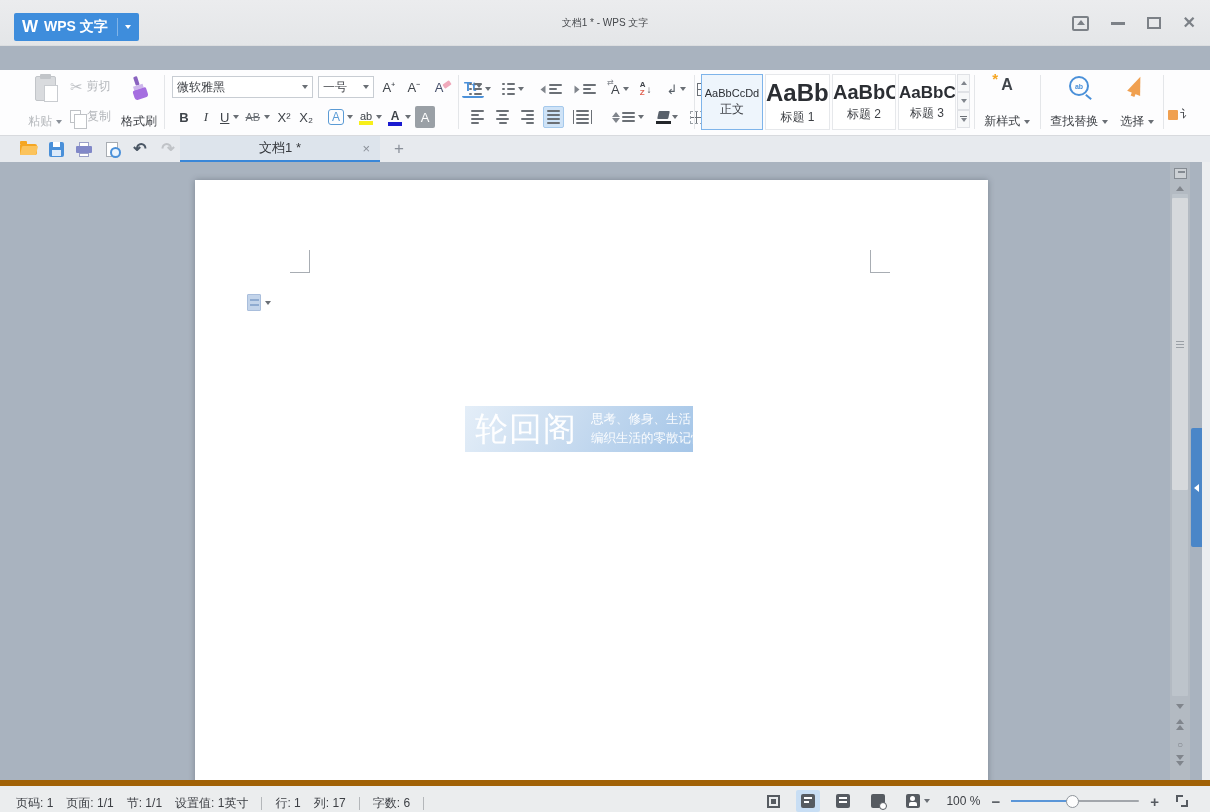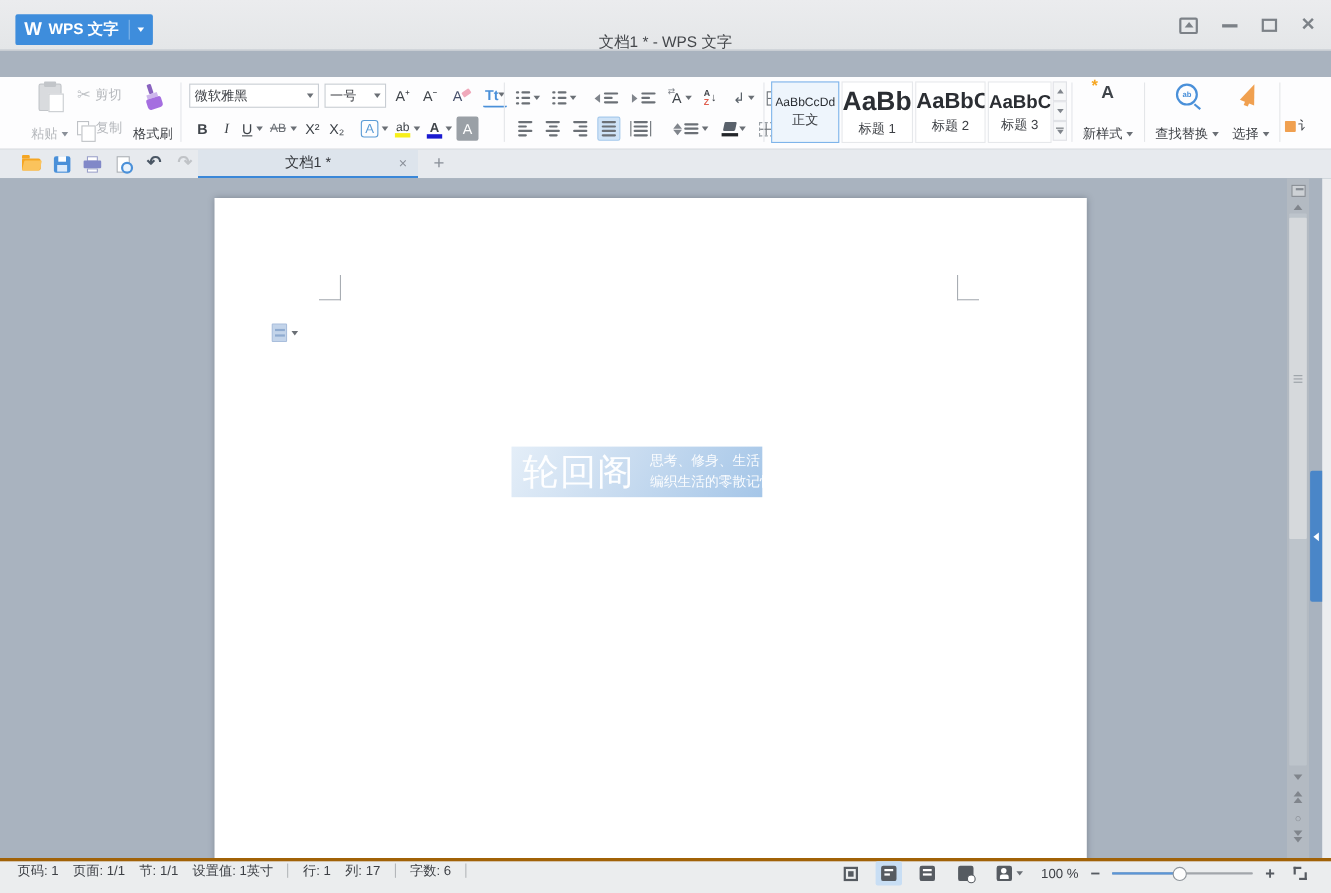--- a/index.html
+++ b/index.html
@@ -7,21 +7,21 @@
 #app{position:relative;width:1210px;height:812px;background:#a9b3bf;overflow:hidden;font-size:12px;color:#3c3f44}
 .abs{position:absolute}
 .caret{display:inline-block;width:0;height:0;border-left:3px solid transparent;border-right:3px solid transparent;border-top:4px solid #6a6f75;vertical-align:middle}
 .caret.w{border-top-color:#fff}
 .caret.b{border-top-color:#8a9099}
 
 .titlebar{position:absolute;left:0;top:0;width:1210px;height:46px;background:linear-gradient(#ebecee,#e4e6e8);border-bottom:1px solid #dcdee0}
 .appbtn{position:absolute;left:14px;top:13px;height:28px;background:#3e8ddc;border-radius:2px;display:flex;align-items:center;padding:0 8px;color:#fff;font-weight:bold;font-size:14px;cursor:default}
 .appbtn .logo{font-size:17px;margin-right:6px;font-weight:bold}
 .appbtn .sep{width:1px;height:18px;background:rgba(255,255,255,.35);margin:0 7px 0 9px}
-.wintitle{position:absolute;left:0;top:16px;width:100%;height:46px;display:flex;align-items:center;justify-content:center;color:#44474b;font-size:14px;pointer-events:none}
+.wintitle{position:absolute;left:0;top:0;width:100%;height:46px;display:flex;align-items:center;justify-content:center;color:#44474b;font-size:10px;pointer-events:none}
 .winctl{position:absolute;right:14px;top:14px;display:flex;align-items:center;gap:22px;color:#70757b}
 .winctl>div{cursor:default;display:flex;align-items:center;justify-content:center;height:18px}
 .ic-ribtoggle{width:17px;height:15px;border:2px solid #7c8187;border-radius:2px;position:relative}
 .ic-ribtoggle:before{content:"";position:absolute;left:3px;top:2px;width:0;height:0;border-left:4px solid transparent;border-right:4px solid transparent;border-bottom:5px solid #7c8187}
 .ic-min{width:14px;height:3px;background:#7c8187}
 .ic-max{width:14px;height:12px;border:2px solid #7c8187}
 .ic-close{font-size:16px;font-weight:bold;color:#7c8187;line-height:14px}
 
 .menubar{position:absolute;left:0;top:46px;width:1210px;height:24px;background:#f3f4f6;display:flex;align-items:stretch;padding-left:26px}
 .mtab{padding:0 17px;display:flex;align-items:center;font-size:13px;color:#4a4d52;cursor:default}
@@ -129,21 +129,21 @@
 .vscroll{position:absolute;left:1170px;top:0;width:20px;height:618px;background:#b3bac2}
 .vsbtn{width:20px;height:16px;display:flex;align-items:center;justify-content:center;cursor:default}
 .ic-ruler{width:13px;height:11px;border:1px solid #858b92;background:linear-gradient(#858b92,#858b92) 3px 2px/7px 2px no-repeat,#cdd1d5}
 .vtrack{position:absolute;left:2px;top:32px;width:16px;height:502px;background:#bdc4cb;border-radius:1px}
 .vthumb{position:absolute;left:0;top:4px;width:16px;height:292px;background:#d6d9dc;border-radius:1px;display:flex;flex-direction:column;align-items:center;justify-content:center;gap:2px}
 .vthumb i{display:block;width:8px;height:1px;background:#9aa0a6}
 .panelhandle{position:absolute;left:1191px;top:266px;width:11px;height:119px;background:#4a86c8;border-radius:2px 0 0 2px;display:flex;align-items:center;justify-content:center;cursor:default}
 .panelhandle .tl{width:0;height:0;border-top:4px solid transparent;border-bottom:4px solid transparent;border-right:5px solid #fff}
 .rightedge{position:absolute;left:1202px;top:0;width:8px;height:618px;background:#eceef0}
 
-.statusbar{position:absolute;left:0;top:780px;width:1210px;height:32px;background:#ebedee;border-top:3px solid #a16207;display:flex;align-items:flex-start;font-size:12px;color:#3c3f44}
+.statusbar{position:absolute;left:0;top:780px;width:1210px;height:32px;background:#ebedee;border-top:6px solid #a16207;display:flex;align-items:flex-end;font-size:12px;color:#3c3f44}
 .stleft{display:flex;align-items:center;gap:13px;padding-left:16px}
 .stpipe{width:1px;height:13px;background:#b4b7ba}
 .stright{position:absolute;right:16px;display:flex;align-items:center;gap:11px}
 .vbtn{width:24px;height:22px;display:flex;align-items:center;justify-content:center;border-radius:2px;cursor:default}
 .vbtn.active{background:#c8def4}
 .ic-fullscr{width:13px;height:13px;border:2px solid #565b61;position:relative}
 .ic-fullscr:after{content:"";position:absolute;left:2px;top:2px;width:5px;height:5px;background:#565b61}
 .stic{width:14px;height:14px;background:#565b61;border-radius:2px;position:relative}
 .stic.pg:before{content:"";position:absolute;left:3px;top:3px;width:8px;height:2px;background:#fff}
 .stic.pg:after{content:"";position:absolute;left:3px;top:7px;width:5px;height:2px;background:#fff}
@@ -208,21 +208,21 @@
       <span class="ic-brush">
           <i class="hnd"></i>
           <i class="fer"></i>
           <i class="bri"></i>
         </span>
       <span class="blabel">格式刷</span>
     </div>
     <div class="gsep" style="left:164px"></div>
 
     <div class="row" style="left:172px;top:6px;gap:5px">
-      <div class="combo" style="width:118px">
+      <div class="combo" style="width:141px">
         <span>微软雅黑</span>
           <span class="caret"></span>
       </div>
       <div class="combo" style="width:56px">
         <span>一号</span>
           <span class="caret"></span>
       </div>
       <div class="fbtn">
           <span>A⁺</span>
         </div>

